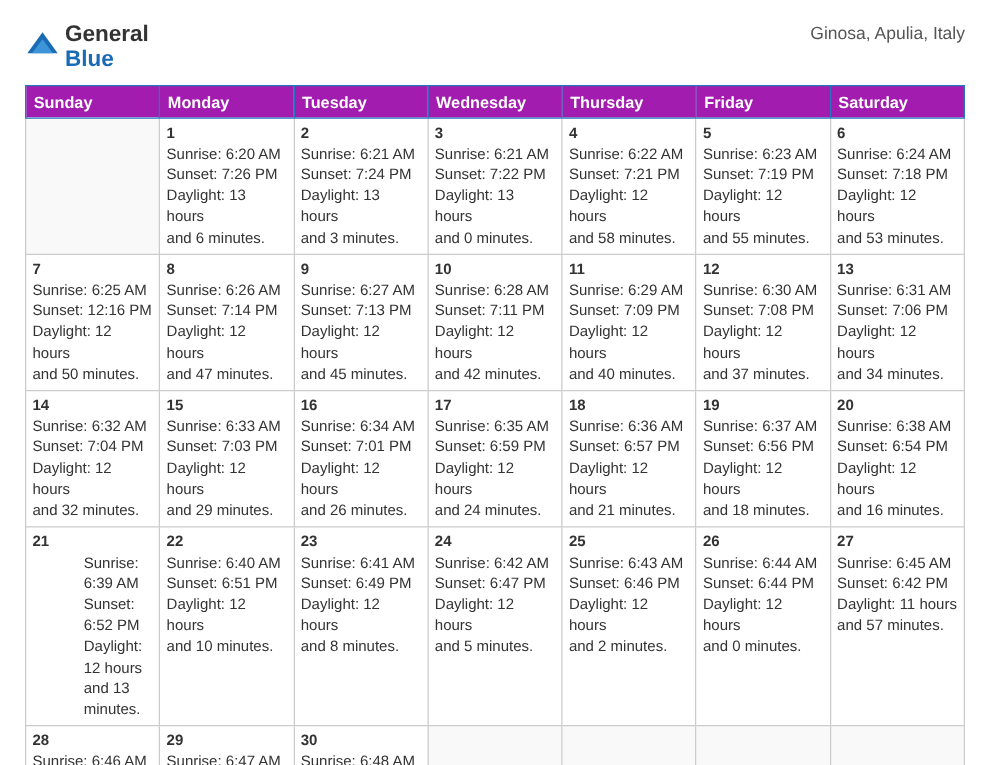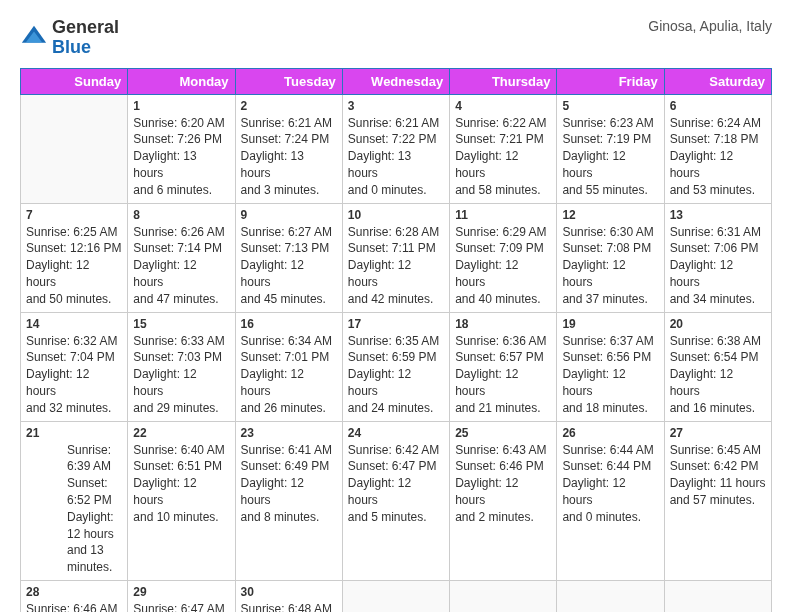--- a/index.html
+++ b/index.html
@@ -52,23 +52,23 @@
       color: #555;
     }
     .calendar {
       flex: 1;
       border: 1px solid #ccc;
       border-collapse: collapse;
       width: 100%;
       table-layout: fixed;
     }
     .calendar th {
-      background: #d946ef;
+      background: #a21caf;
       color: #fff;
-      text-align: right;
+      text-align: left;
       padding: 5px 6px;
       font-size: 13px;
       font-weight: bold;
       border: 1px solid #2a74bf;
     }
     .calendar td {
       vertical-align: top;
       border: 1px solid #ccc;
       padding: 4px 5px;
       font-size: 10px;

